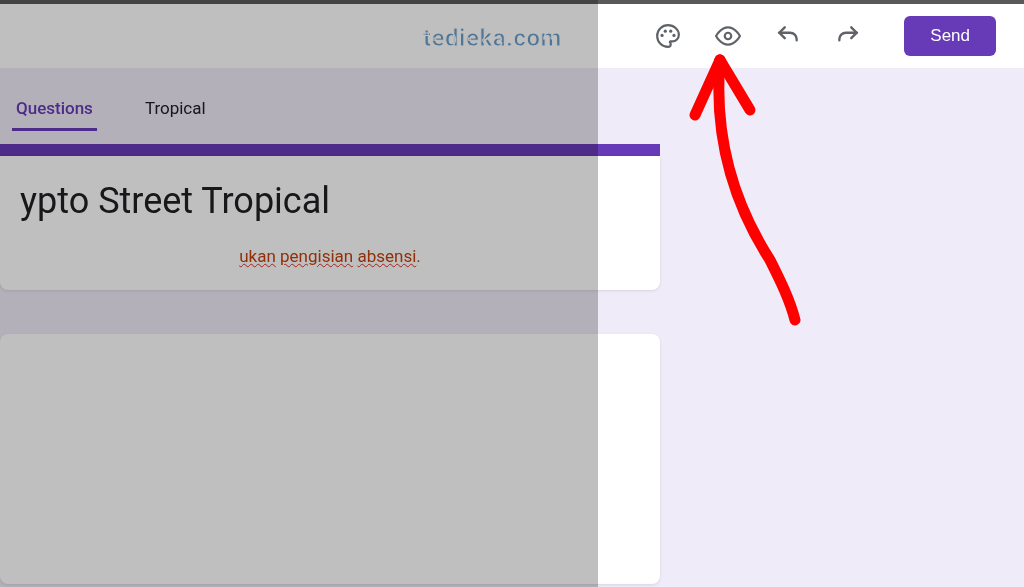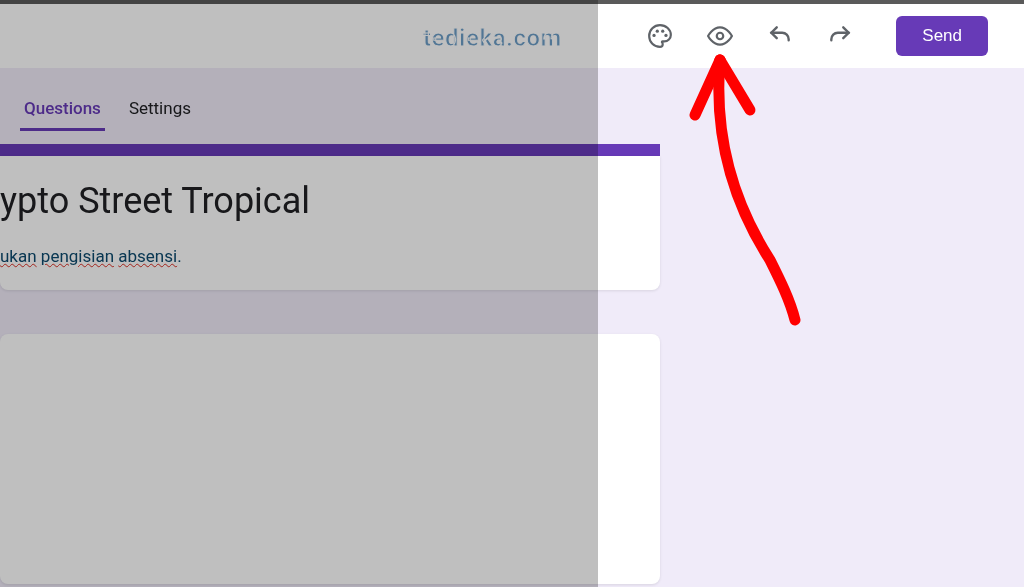--- a/index.html
+++ b/index.html
@@ -13,21 +13,21 @@
     }
     
     
     .toolbar {
       position: absolute;
       top: 0; left: 0; right: 0;
       height: 68px;
       display: flex;
       justify-content: flex-end;
       align-items: center;
-      padding-right: 36px;
+      padding-right: 28px;
       gap: 12px;
       background: #fff;
       border-top: 4px solid #5a5a5a;
     }
     .icon-btn {
       width: 48px; height: 48px;
       display: flex; align-items: center; justify-content: center;
       border-radius: 50%;
       cursor: pointer;
       color: #5f6368;
@@ -56,23 +56,23 @@
       -webkit-text-stroke: 1px #fff;
       text-shadow: 0 0 2px #fff, 0 0 2px #fff;
       letter-spacing: 0.5px;
       z-index: 5;
     }
     
     
     .tabs {
       position: absolute;
       top: 88px;
-      left: 20px;
+      left: 12px;
       display: flex;
-      gap: 20px;
+      gap: 44px;
       font-size: 17px;
     }
     .tab {
       padding: 10px 4px;
       color: #202124;
       cursor: pointer;
     }
     .tab.active {
       color: #673ab7;
       border-bottom: 3px solid #673ab7;
@@ -99,25 +99,27 @@
       border-radius: 0 0 8px 8px;
       padding: 24px 0 24px 0;
       box-shadow: 0 1px 3px rgba(0,0,0,0.1);
     }
     .form-title {
       font-size: 36px;
       font-weight: 400;
       color: #202124;
       margin-bottom: 24px;
       padding-left: 0;
+      margin-left: 20px;
     }
     .form-desc {
       font-size: 17px;
-      color: #0c4a6e;
+      color: #c2410c;
       padding-left: 0;
+      text-align: center;
     }
     .form-desc .underlined {
       text-decoration: underline;
       text-decoration-color: #d93025;
       text-decoration-style: wavy;
       text-decoration-thickness: 1px;
     }
     
     
     .card2 {
@@ -193,21 +195,21 @@
       <path d="M20 9H10a6 6 0 0 0-6 6v1"></path>
     </svg>
   </div>
   <button class="send-btn">Send</button>
 </div>
 
 <div class="watermark">tedieka.com</div>
 
 <div class="tabs">
   <div class="tab active">Questions</div>
-  <div class="tab">Settings</div>
+  <div class="tab">Tropical</div>
 </div>
 
 <div class="purple-bar"></div>
 
 <div class="form-card">
   <div class="form-title">ypto Street Tropical</div>
   <div class="form-desc">
     <span class="underlined">ukan</span>
     <span> </span>
     <span class="underlined">pengisian</span>

